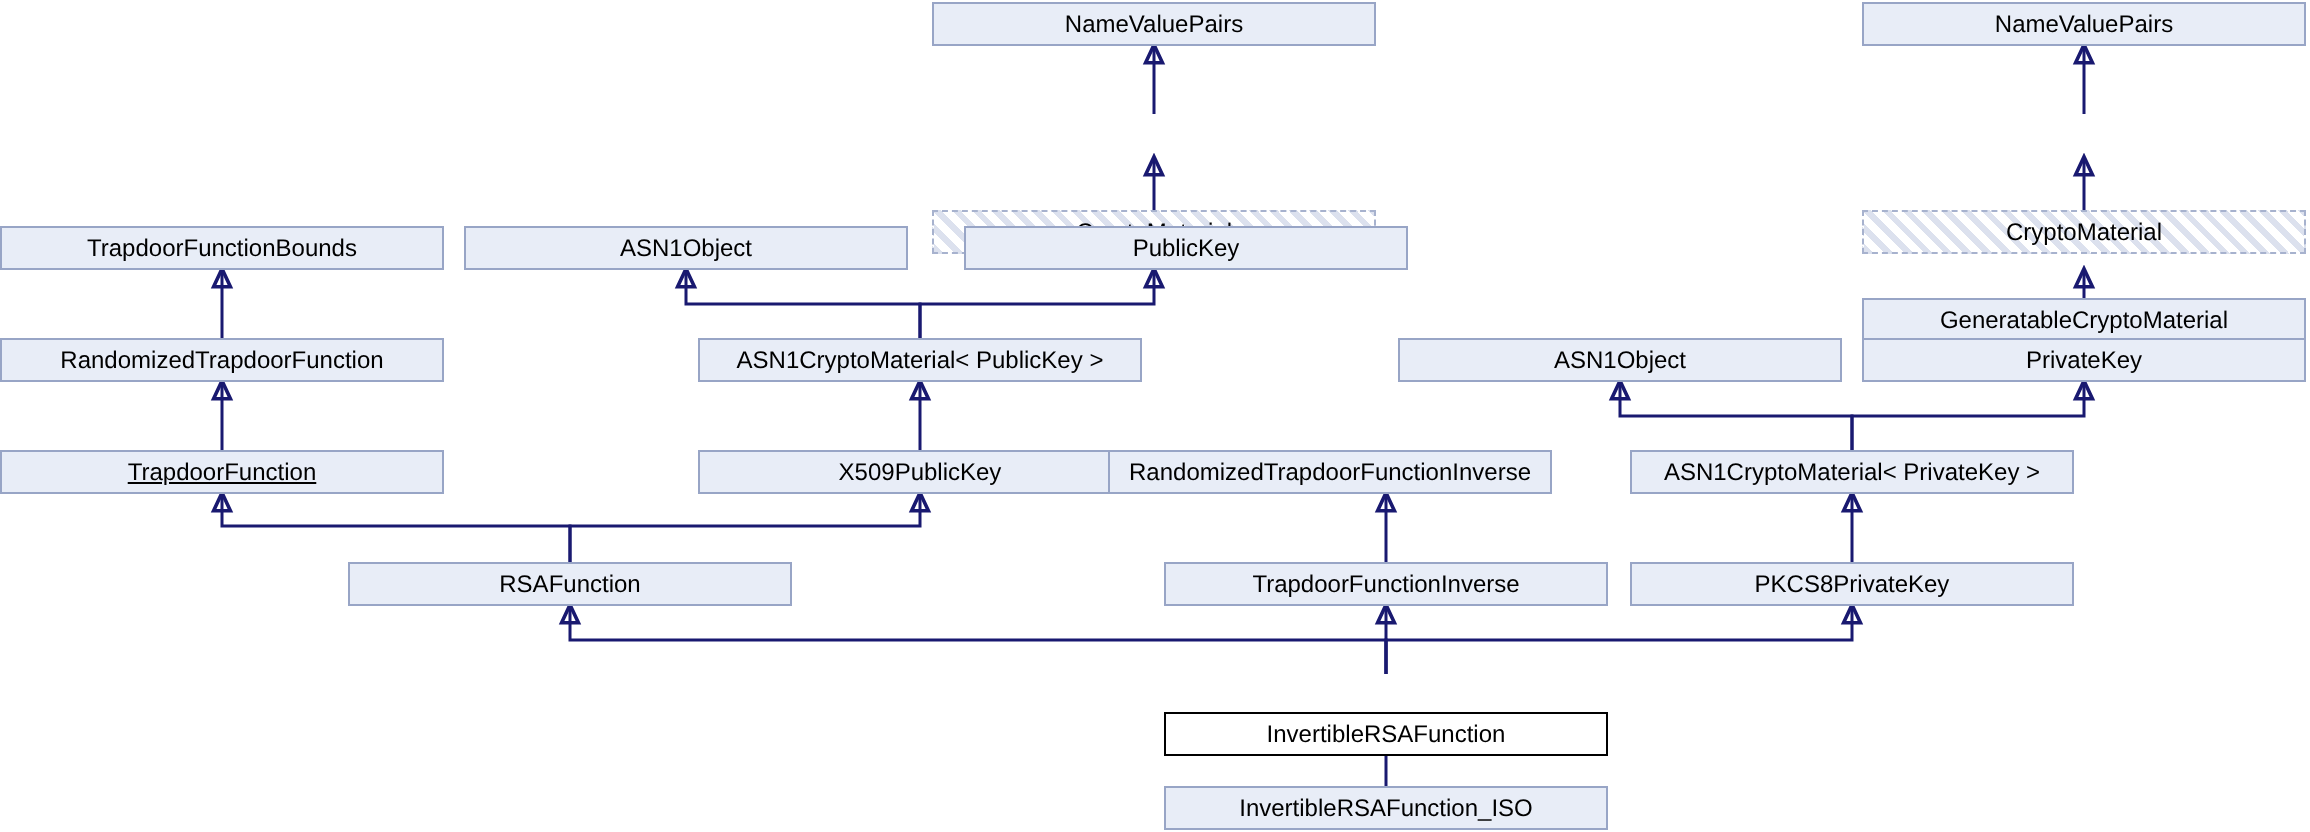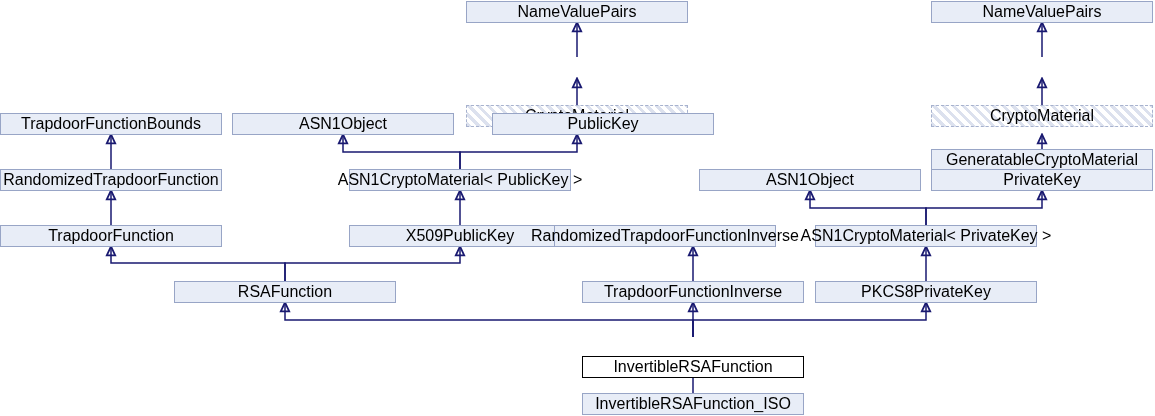--- a/index.html
+++ b/index.html
@@ -1,21 +1,21 @@
 <!DOCTYPE html>
 <html><head>
 <meta charset="utf-8">
 <style>
   html,body{margin:0;padding:0;background:#ffffff;}
   #diagram{
     position:relative;
     width:1155px;height:416px;
     background:#ffffff;
     font-family:"Liberation Sans", sans-serif;
-    font-size:16px;
+    font-size:12px;
     color:#000000;
     overflow:hidden;
   }
   .node{
     position:absolute;
     width:222px;height:22px;
     box-sizing:border-box;
     background:#e8edf7;
     border:1px solid #98a5c6;
     display:flex;align-items:center;justify-content:center;
@@ -69,29 +69,29 @@
   </svg>
 
   <div class="node" style="left:466px;top:1px;">NameValuePairs</div>
   <div class="node" style="left:931px;top:1px;">NameValuePairs</div>
 
   <div class="node proxy" style="left:466px;top:57px;">CryptoMaterial</div>
   <div class="node proxy" style="left:931px;top:57px;">CryptoMaterial</div>
 
   <div class="node" style="left:0px;top:113px;">TrapdoorFunctionBounds</div>
   <div class="node" style="left:232px;top:113px;">ASN1Object</div>
-  <div class="node" style="left:492px;top:113px;">PublicKey</div>
+  <div class="node" style="left:482px;top:113px;">PublicKey</div>
   <div class="node" style="left:931px;top:113px;margin-top:36px;">GeneratableCryptoMaterial</div>
 
   <div class="node" style="left:0px;top:169px;">RandomizedTrapdoorFunction</div>
   <div class="node" style="left:349px;top:169px;">ASN1CryptoMaterial&lt; PublicKey &gt;</div>
   <div class="node" style="left:699px;top:169px;">ASN1Object</div>
   <div class="node" style="left:931px;top:169px;">PrivateKey</div>
 
-  <div class="node" style="left:0px;top:225px;">TrapdoorFunction</div>
+  <div class="node" style="left:0px;top:225px;text-decoration:underline;">TrapdoorFunction</div>
   <div class="node" style="left:349px;top:225px;">X509PublicKey</div>
   <div class="node" style="left:554px;top:225px;">RandomizedTrapdoorFunctionInverse</div>
   <div class="node" style="left:815px;top:225px;">ASN1CryptoMaterial&lt; PrivateKey &gt;</div>
 
   <div class="node" style="left:174px;top:281px;">RSAFunction</div>
   <div class="node" style="left:582px;top:281px;">TrapdoorFunctionInverse</div>
   <div class="node" style="left:815px;top:281px;">PKCS8PrivateKey</div>
 
   <div class="node current" style="left:582px;top:337px;margin-top:19px;">InvertibleRSAFunction</div>
 

